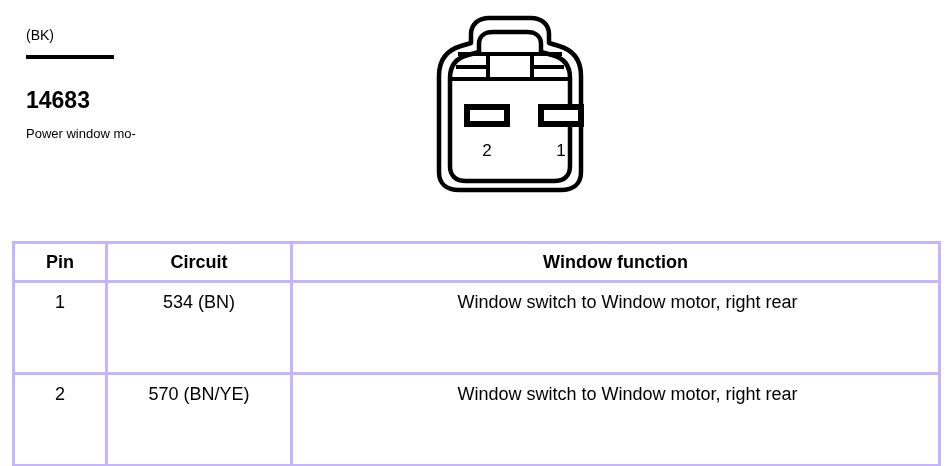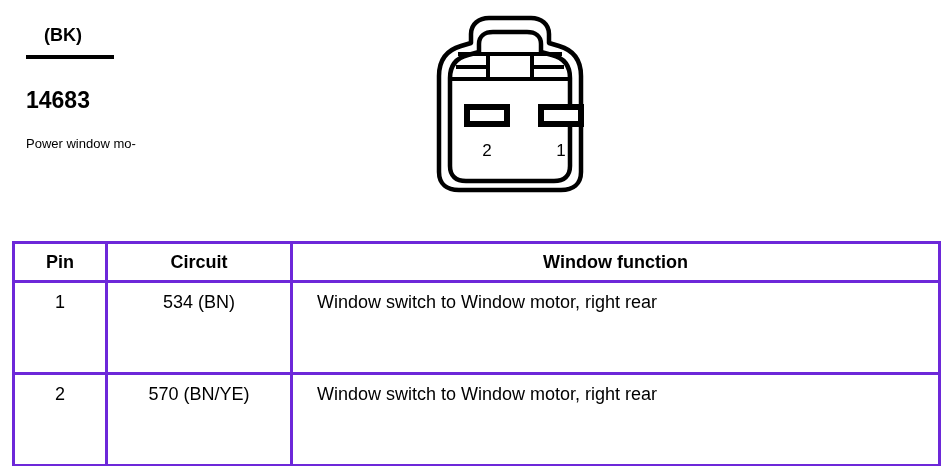--- a/index.html
+++ b/index.html
@@ -29,41 +29,40 @@
     display: flex;
     align-items: baseline;
   }
   #connector-id {
     font-size: 30px;
     font-weight: bold;
     letter-spacing: 0px;
     line-height: 34px;
   }
   #connector-color {
-    font-size: 18px;
-    font-weight: bold;
-    margin-left: 18px;
+    font-size: 14px;
+    font-weight: normal;
     line-height: 34px;
   }
   #title-underline {
     width: 88px;
     height: 4px;
     background: #000;
     margin-top: 3px;
   }
   #connector-part {
     font-size: 23px;
     font-weight: bold;
     margin-top: 28px;
     line-height: 26px;
   }
   #connector-desc {
     font-size: 13px;
     line-height: 18px;
-    margin-top: 22px;
+    margin-top: 12px;
     width: 190px;
   }
   #connector-desc .line { display: block; white-space: pre; }
 
   
   #connector-figure {
     position: absolute;
     left: 395px;
     top: 4px;
     width: 230px;
@@ -88,21 +87,21 @@
     width: 926px;
     border-collapse: collapse;
     table-layout: fixed;
   }
   #pin-table col.c-pin { width: 93px; }
   #pin-table col.c-circuit { width: 185px; }
   #pin-table col.c-func { width: 648px; }
 
   #pin-table th,
   #pin-table td {
-    border: 3px solid #6d28d9;
+    border: 3px solid #c4b5fd;
     padding: 0;
     vertical-align: top;
     background: #fff;
   }
   #pin-table thead th {
     height: 36px;
     font-size: 18px;
     font-weight: bold;
     text-align: center;
     vertical-align: middle;
@@ -112,21 +111,21 @@
     height: 80px;
     font-size: 18px;
     font-weight: normal;
     padding-top: 9px;
   }
   #pin-table tbody td.col-pin,
   #pin-table tbody td.col-circuit {
     text-align: center;
   }
   #pin-table tbody td.col-func {
-    text-align: left;
+    text-align: center;
     padding-left: 24px;
   }
 </style>
 </head>
 <body>
 
 <div id="header-block">
   <div id="title-row">
     <span id="connector-color">(BK)</span>
   </div>

